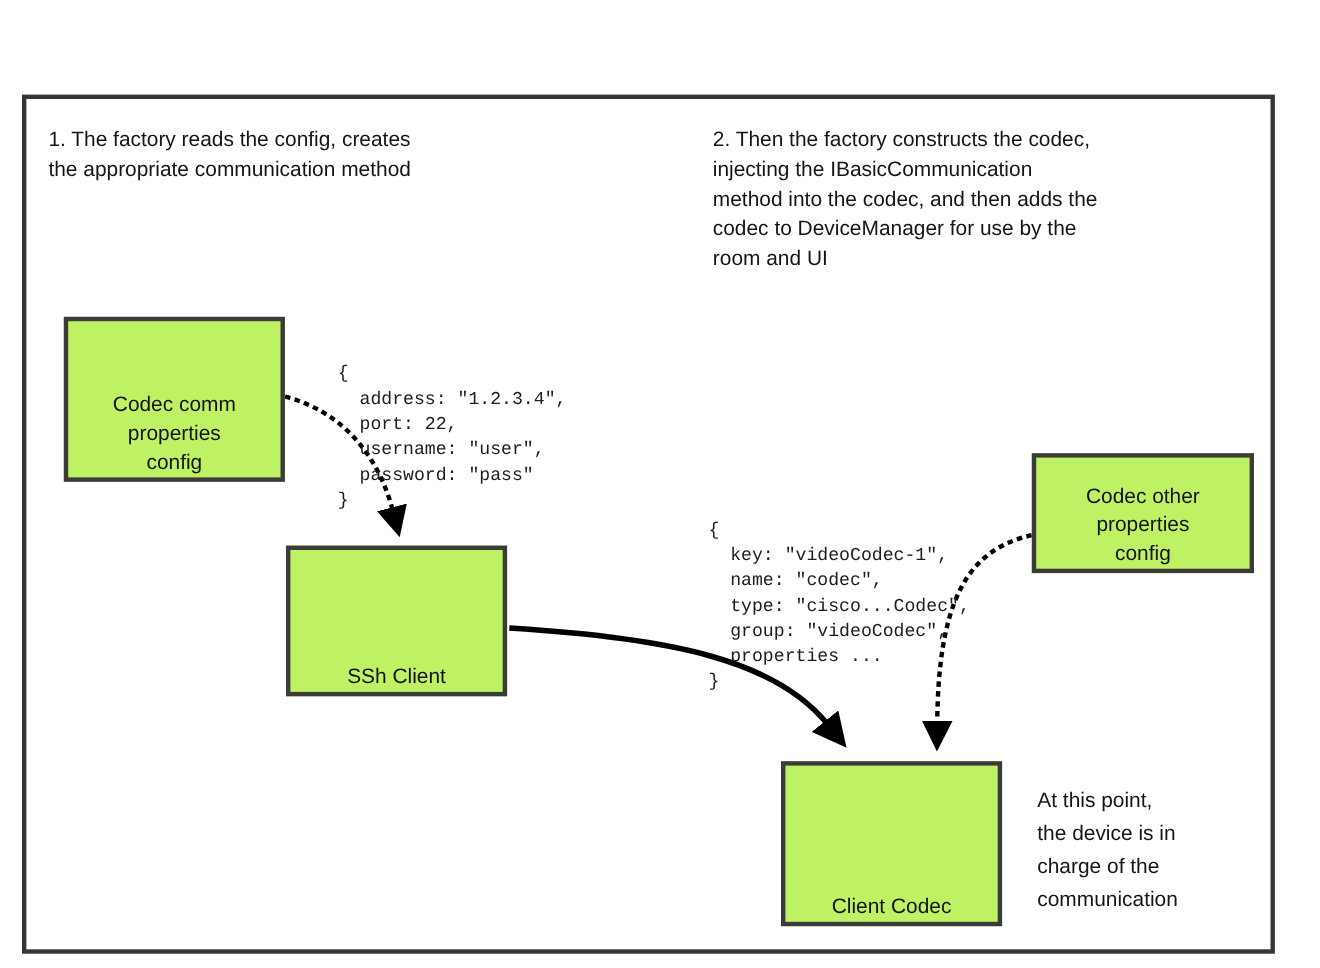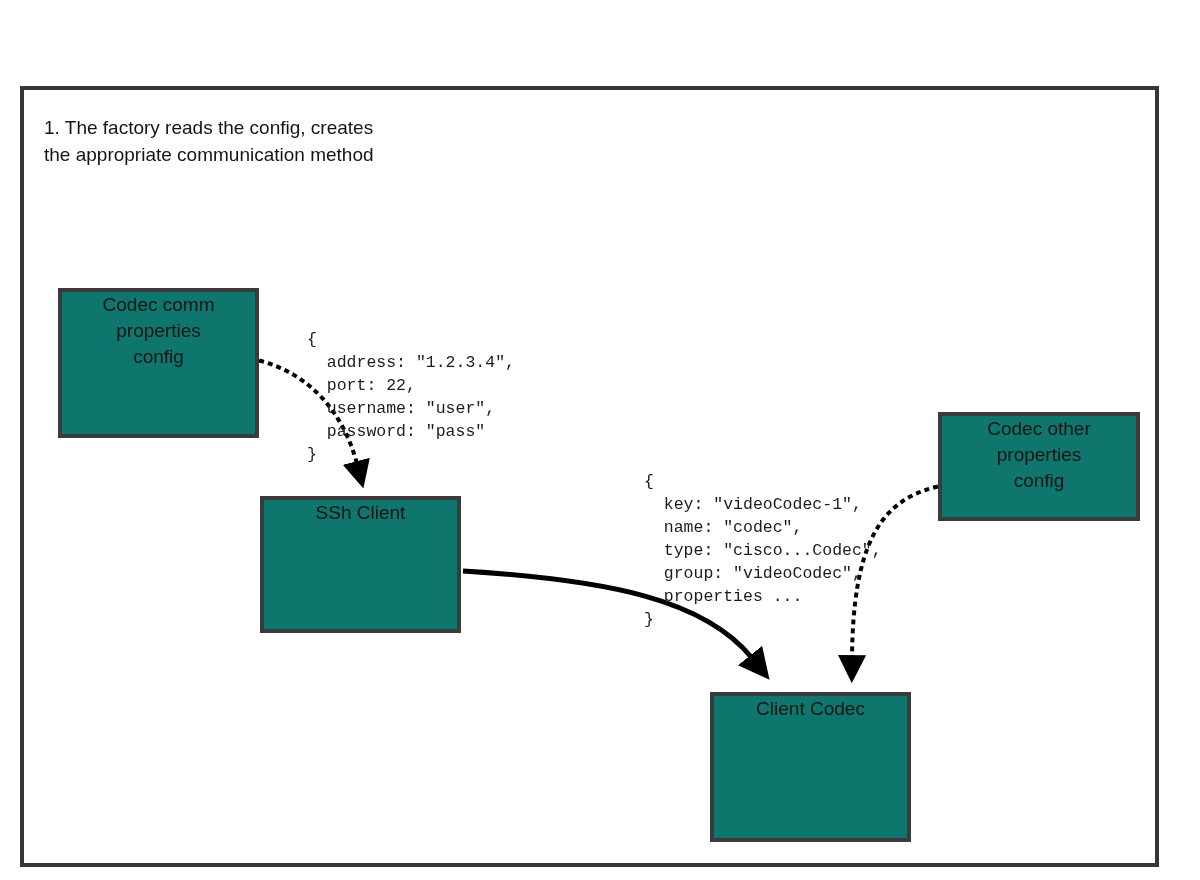--- a/index.html
+++ b/index.html
@@ -27,23 +27,23 @@
     line-height: 27px;
     white-space: pre-line;
     color: #151515;
   }
   #step1-note { left: 44px; top: 86px; width: 470px; }
   #step2-note { left: 648px; top: 86px; width: 480px; }
   #final-note { left: 943px; top: 686px; width: 210px; line-height: 30px; }
   .dbox {
     position: absolute;
     border: 4px solid #3b3b3b;
-    background: #0f766e;
+    background: #bef264;
     display: flex;
-    align-items: flex-start;
+    align-items: flex-end;
     justify-content: center;
     text-align: center;
     font-size: 19px;
     line-height: 26px;
     white-space: pre-line;
     color: #151515;
   }
   #box-codec-comm  { left: 58px;  top: 260px; width: 201px; height: 150px; }
   #box-ssh-client  { left: 260px; top: 468px; width: 201px; height: 137px; }
   #box-codec-other { left: 938px; top: 384px; width: 202px; height: 109px; }
@@ -85,20 +85,25 @@
     <path d="M 261 333 C 315 348 345 390 357 436" fill="none" stroke="#000000" stroke-width="4" stroke-dasharray="1 8" stroke-linecap="square" marker-end="url(#head-dotted)"></path>
 
     <path d="M 463 543 C 610 552 705 572 752 630" fill="none" stroke="#000000" stroke-width="5" marker-end="url(#head-solid)"></path>
 
     <path d="M 936 459 C 878 473 853 520 852 630" fill="none" stroke="#000000" stroke-width="4" stroke-dasharray="1 8" stroke-linecap="square" marker-end="url(#head-dotted)"></path>
   </svg>
 
   <div class="note" id="step1-note">1. The factory reads the config, creates
 the appropriate communication method</div>
 
+  <div class="note" id="step2-note">2. Then the factory constructs the codec,
+injecting the IBasicCommunication
+method into the codec, and then adds the
+codec to DeviceManager for use by the
+room and UI</div>
 
   <div class="dbox" id="box-codec-comm">
     <span>Codec comm
 properties
 config</span>
   </div>
 
   <pre class="code" id="code-comm">{
   address: "1.2.3.4",
   port: 22,
@@ -121,14 +126,18 @@
   <div class="dbox" id="box-codec-other">
     <span>Codec other
 properties
 config</span>
   </div>
 
   <div class="dbox" id="box-cisco-codec">
     <span>Client Codec</span>
   </div>
 
+  <div class="note" id="final-note">At this point,
+the device is in
+charge of the
+communication</div>
 
 </div>
 
 </body></html>

